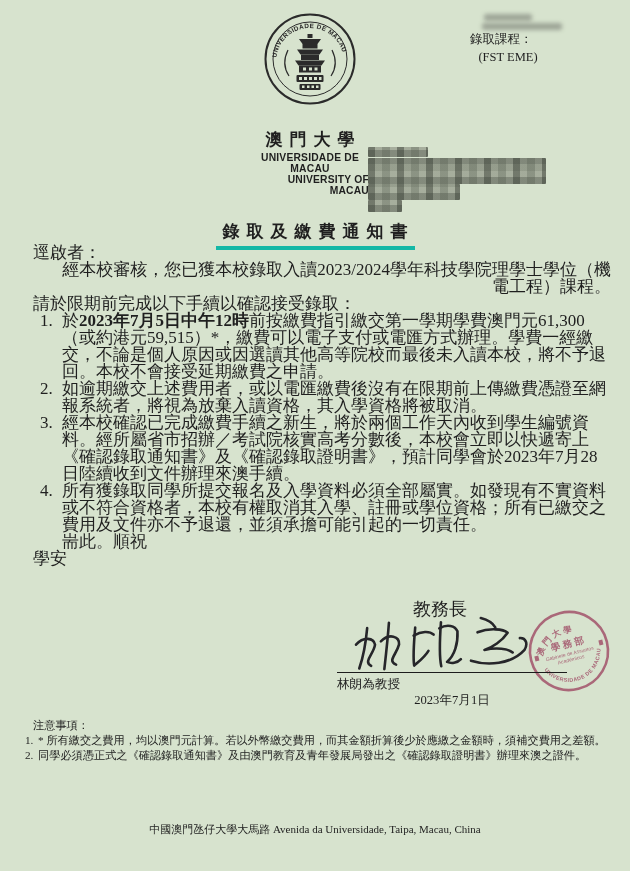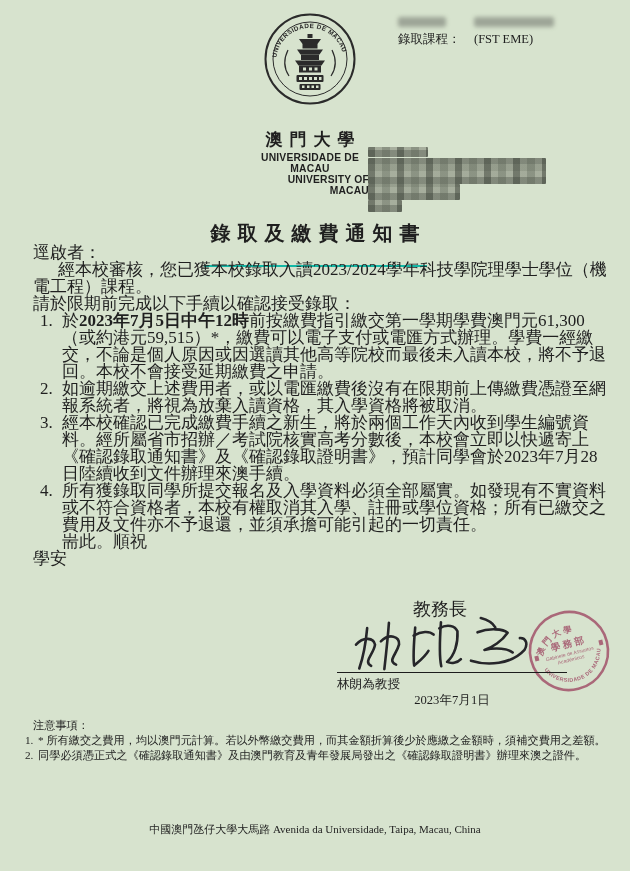--- a/index.html
+++ b/index.html
@@ -6,21 +6,21 @@
   body{
     width:630px;height:871px;overflow:hidden;
     background:#d7e3ce;
     font-family:"Liberation Serif","DejaVu Serif",serif;
     color:#1f1f1f;
   }
   .page{position:relative;width:630px;height:871px;background:#d7e3ce;}
 
   
   .hdr-right{position:absolute;left:398px;top:12px;width:220px;font-size:12.5px;line-height:18px;}
-  .hdr-row{display:flex;align-items:center;height:18px;}
+  .hdr-row{display:flex;align-items:center;height:18px;flex-direction:column;}
   .hdr-label{width:76px;flex:none;}
   .blurchip{background:#878d82;border-radius:2px;filter:blur(2.3px);opacity:.72;}
   .chip-label{width:48px;height:10px;margin-top:2px;}
   .chip-value{width:80px;height:10px;margin-top:2px;margin-left:28px;}
 
   .logo{position:absolute;left:251px;top:12px;width:118px;text-align:center;}
   .logo .cn{font-size:17px;letter-spacing:7px;margin-top:18px;margin-left:7px;font-weight:600;}
   .logo .pt{font-size:10.3px;font-weight:bold;letter-spacing:.2px;margin-top:1px;font-family:"Liberation Sans",sans-serif;}
   .logo .en{font-size:10.3px;font-weight:bold;letter-spacing:.2px;font-family:"Liberation Sans",sans-serif;text-align:right;}
 
@@ -31,28 +31,28 @@
     background-image:
       repeating-linear-gradient(90deg, rgba(62,68,58,.5) 0 7px, rgba(146,152,136,.12) 7px 14px, rgba(96,104,90,.38) 14px 22px, rgba(168,174,158,.1) 22px 29px),
       repeating-linear-gradient(0deg, rgba(70,76,66,.42) 0 7px, rgba(150,156,140,.14) 7px 13px, rgba(108,116,100,.32) 13px 20px);
     filter:blur(.6px);
     border-radius:1px;
   }
 
   
   .title-wrap{position:absolute;left:0;top:220px;width:630px;text-align:center;}
   .title{
-    display:inline-block;font-size:20px;font-weight:bold;
-    letter-spacing:7px;padding:0 0 18px 7px;
-    border-bottom:2px solid #14b8a6;
+    display:inline-block;font-size:17px;font-weight:bold;
+    letter-spacing:7px;padding:0 0 3px 7px;
+    border-bottom:4px solid #14b8a6;
   }
 
   
   .body-block{position:absolute;left:33px;top:244px;width:578px;font-size:17px;line-height:17px;}
-  .indent1{text-indent:25px;}
+  .indent1{text-indent:25px;text-align:right;}
   .olist{margin-top:0;}
   .li{display:flex;}
   .li .num{flex:none;width:22px;padding-left:7px;}
   .li .txt{flex:1;}
   .closing{margin-left:29px;}
 
   
   .sig-title{position:absolute;left:413px;top:597px;font-size:18px;}
   .sig-script{position:absolute;left:350px;top:610px;transform:rotate(-3deg);}
   .stamp{position:absolute;left:527px;top:609px;opacity:.88;}

